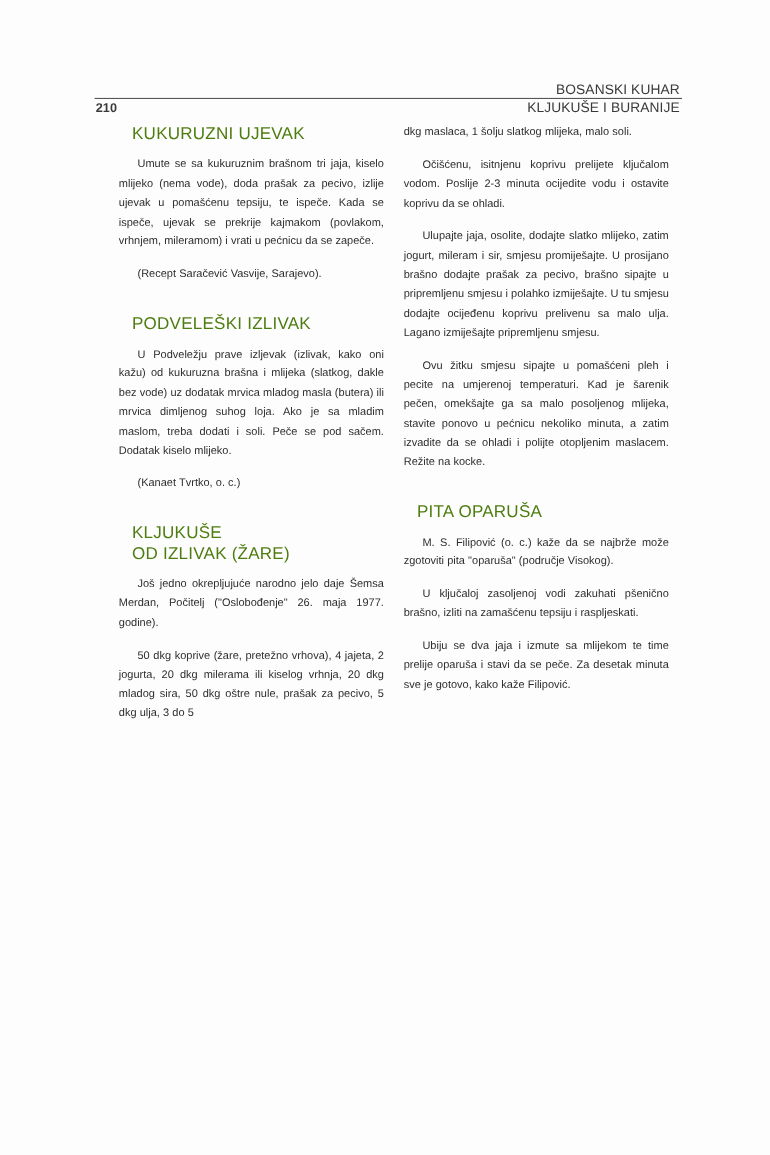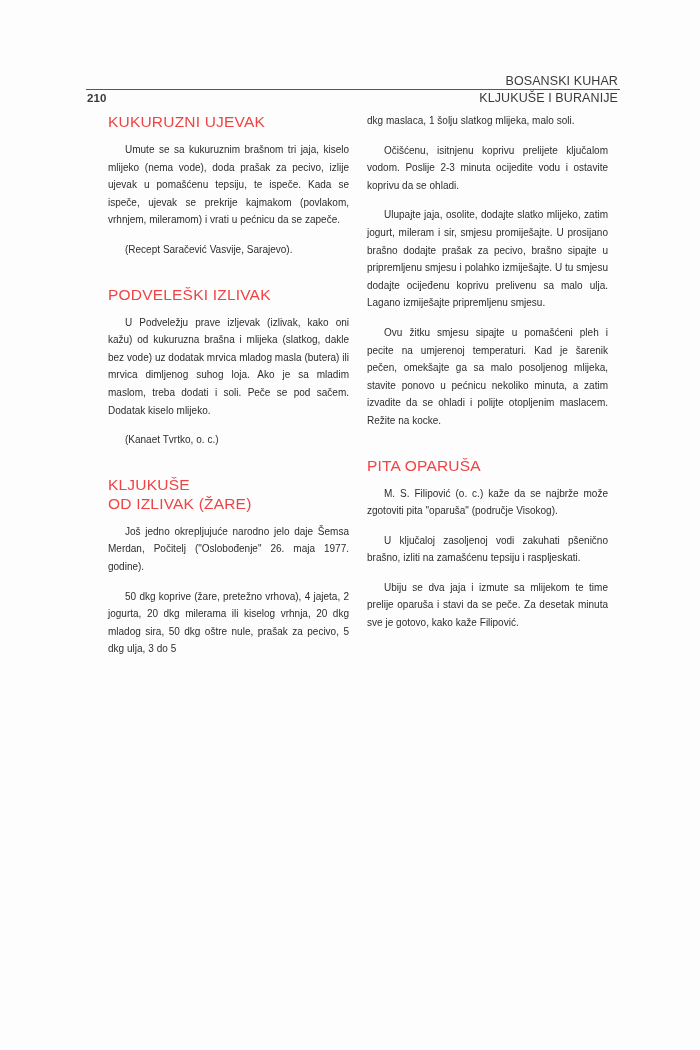--- a/index.html
+++ b/index.html
@@ -76,23 +76,23 @@
     width: 500px;
     display: flex;
     gap: 18px;
   }
   .col { width: 241px; }
 
   h2.recipe-title {
     font-size: 15.5px;
     font-weight: 400;
     line-height: 19px;
-    margin: 0 0 10px 0;
+    margin: 0 0 10px 12px;
     letter-spacing: 0.2px;
-    color: #ef4444;
+    color: #4d7c0f;
   }
   h2.recipe-title .tline { display: block; }
 
   p.para {
     font-size: 10px;
     line-height: 17.6px;
     margin: 0;
     text-align: justify;
     text-indent: 17px;
     color: #2d2d2d;

